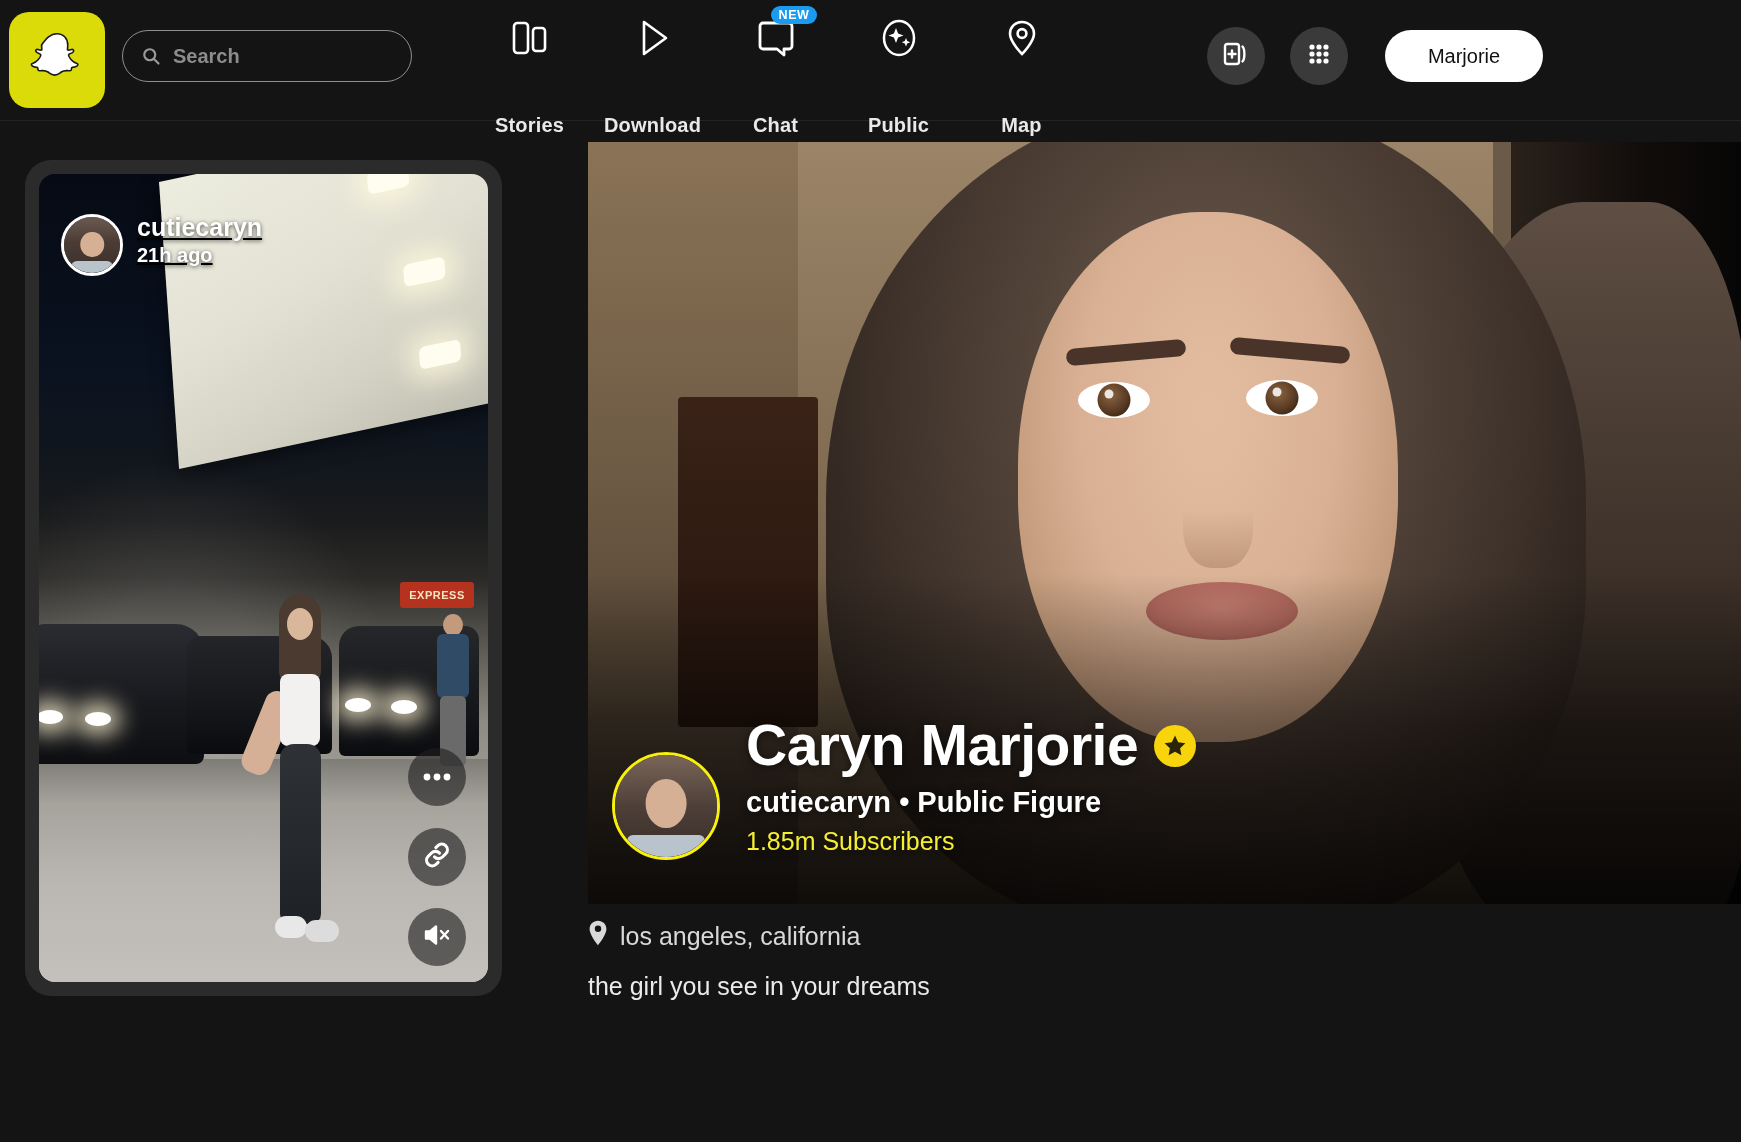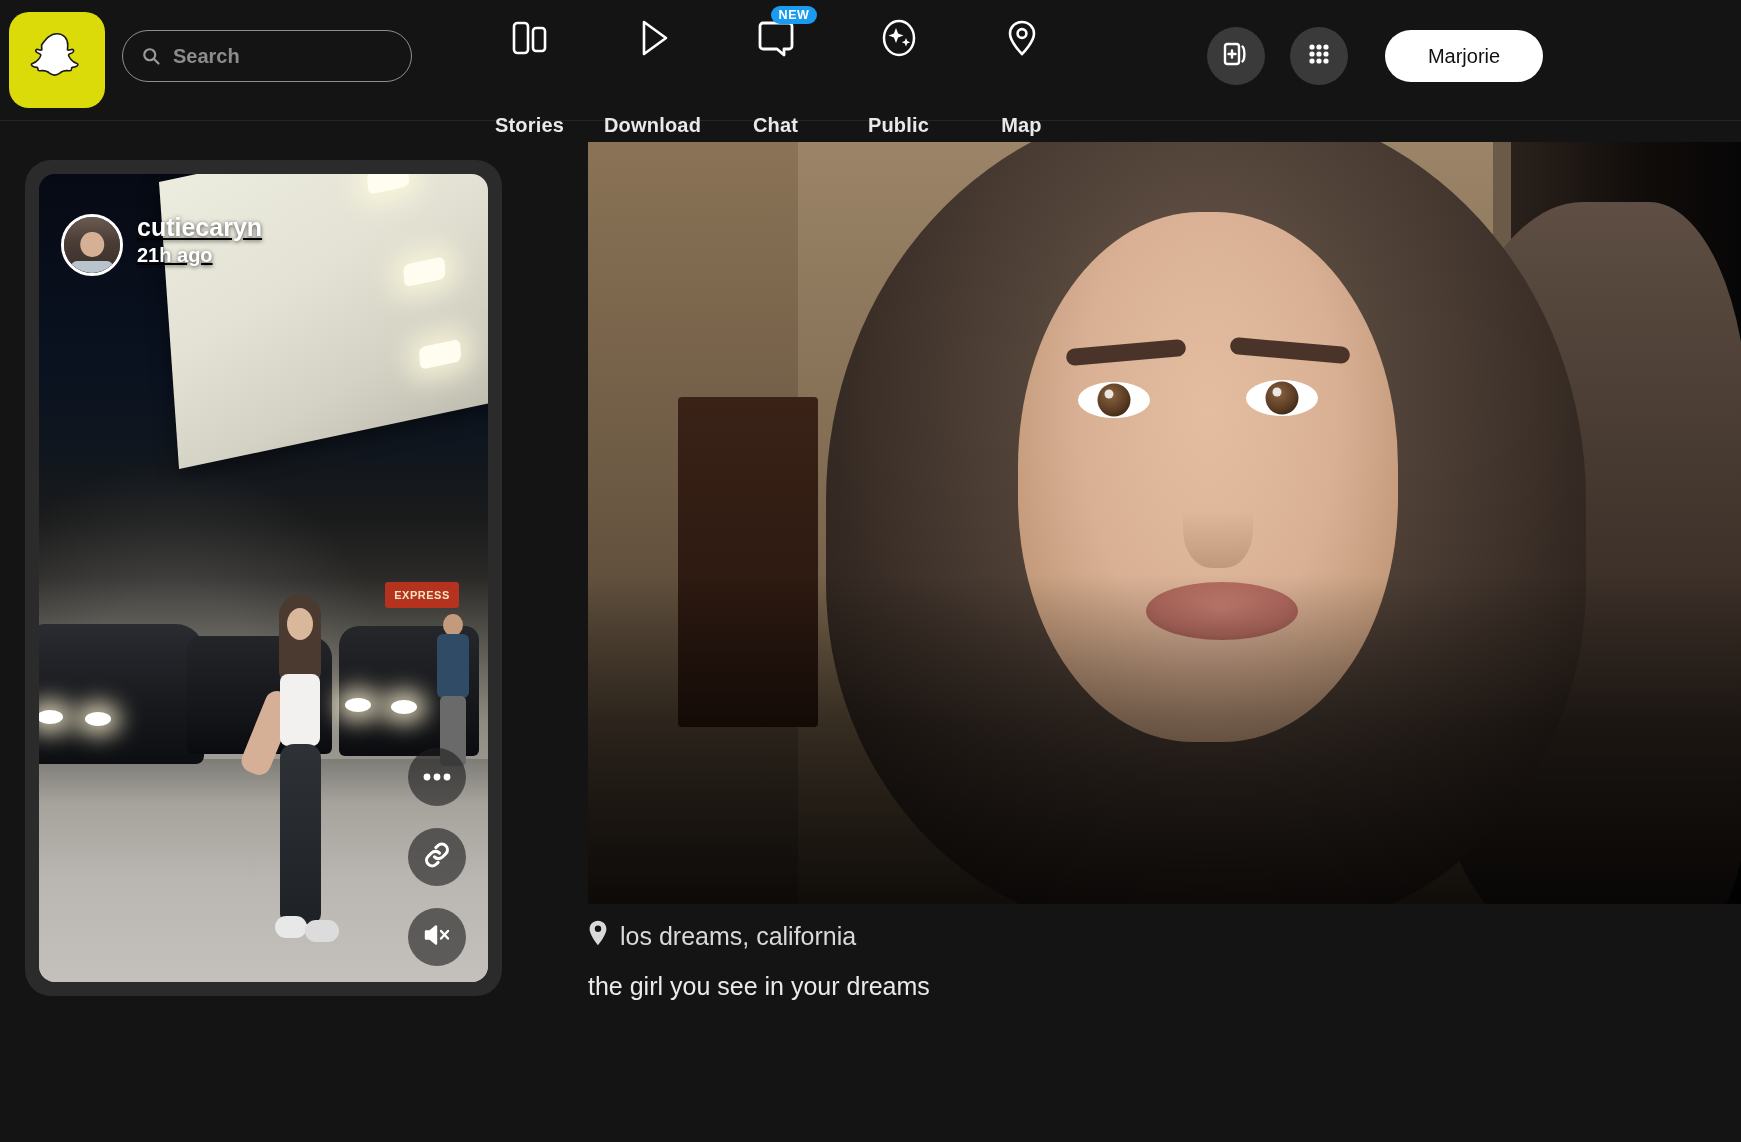--- a/index.html
+++ b/index.html
@@ -160,21 +160,21 @@
     border-radius: 20px 14px 6px 6px;
   }
   .headlight {
     position: absolute;
     width: 26px; height: 14px;
     border-radius: 50%;
     background: #fff;
     box-shadow: 0 0 22px 10px rgba(255,245,210,.8);
   }
   #store-sign {
-    position: absolute; left: 346px; top: 408px;
+    position: absolute; left: 361px; top: 408px;
     width: 74px; height: 26px;
     background: #b5321f;
     border-radius: 3px;
     color: #f7e3c0;
     font-size: 11px;
     font-weight: 700;
     display: flex; align-items: center; justify-content: center;
     letter-spacing: .5px;
   }
   #ground {
@@ -508,25 +508,44 @@
         </div>
       <div class="ph-eye" style="left:228px; top:168px;">
           <div class="ph-iris"></div>
         </div>
     </div>
     <div id="ph-nose"></div>
     <div id="ph-lips"></div>
     <div id="ph-shadow"></div>
   </div>
 
+  <div id="profile-overlay">
+    <div id="profile-avatar">
+      <div class="av-hair"></div>
+        <div class="av-face"></div>
+        <div class="av-shirt"></div>
+    </div>
+    <div id="profile-text">
+      <div id="display-row">
+        <div id="display-name">Caryn Marjorie</div>
+        <div id="verified-badge">
+          <svg width="26" height="26" viewBox="0 0 24 24" fill="#2b2408">
+            <path d="M12 2.4 l2.9 6.1 l6.7 .9 l-4.9 4.6 l1.2 6.6 l-5.9 -3.2 l-5.9 3.2 l1.2 -6.6 l-4.9 -4.6 l6.7 -.9 z"></path>
+          </svg>
+        </div>
+      </div>
+      <div id="handle-row">cutiecaryn • Public Figure</div>
+      <div id="subscribers">1.85m Subscribers</div>
+    </div>
+  </div>
 </div>
 
 <div id="bio-block">
   <div id="location-row">
     <span>
       <svg width="20" height="26" viewBox="0 0 20 26" fill="#d9d9d9">
         <path d="M10 .8 C5.3 .8 1.6 4.4 1.6 8.9 C1.6 15 10 25.2 10 25.2 S18.4 15 18.4 8.9 C18.4 4.4 14.7 .8 10 .8 z M10 12 a3.2 3.2 0 1 1 0 -6.4 a3.2 3.2 0 0 1 0 6.4 z"></path>
       </svg>
     </span>
-    <span>los dreams, california</span>
+    <span>los angeles, california</span>
   </div>
   <div id="bio-text">the girl you see in your dreams</div>
 </div>
 
 </body></html>

